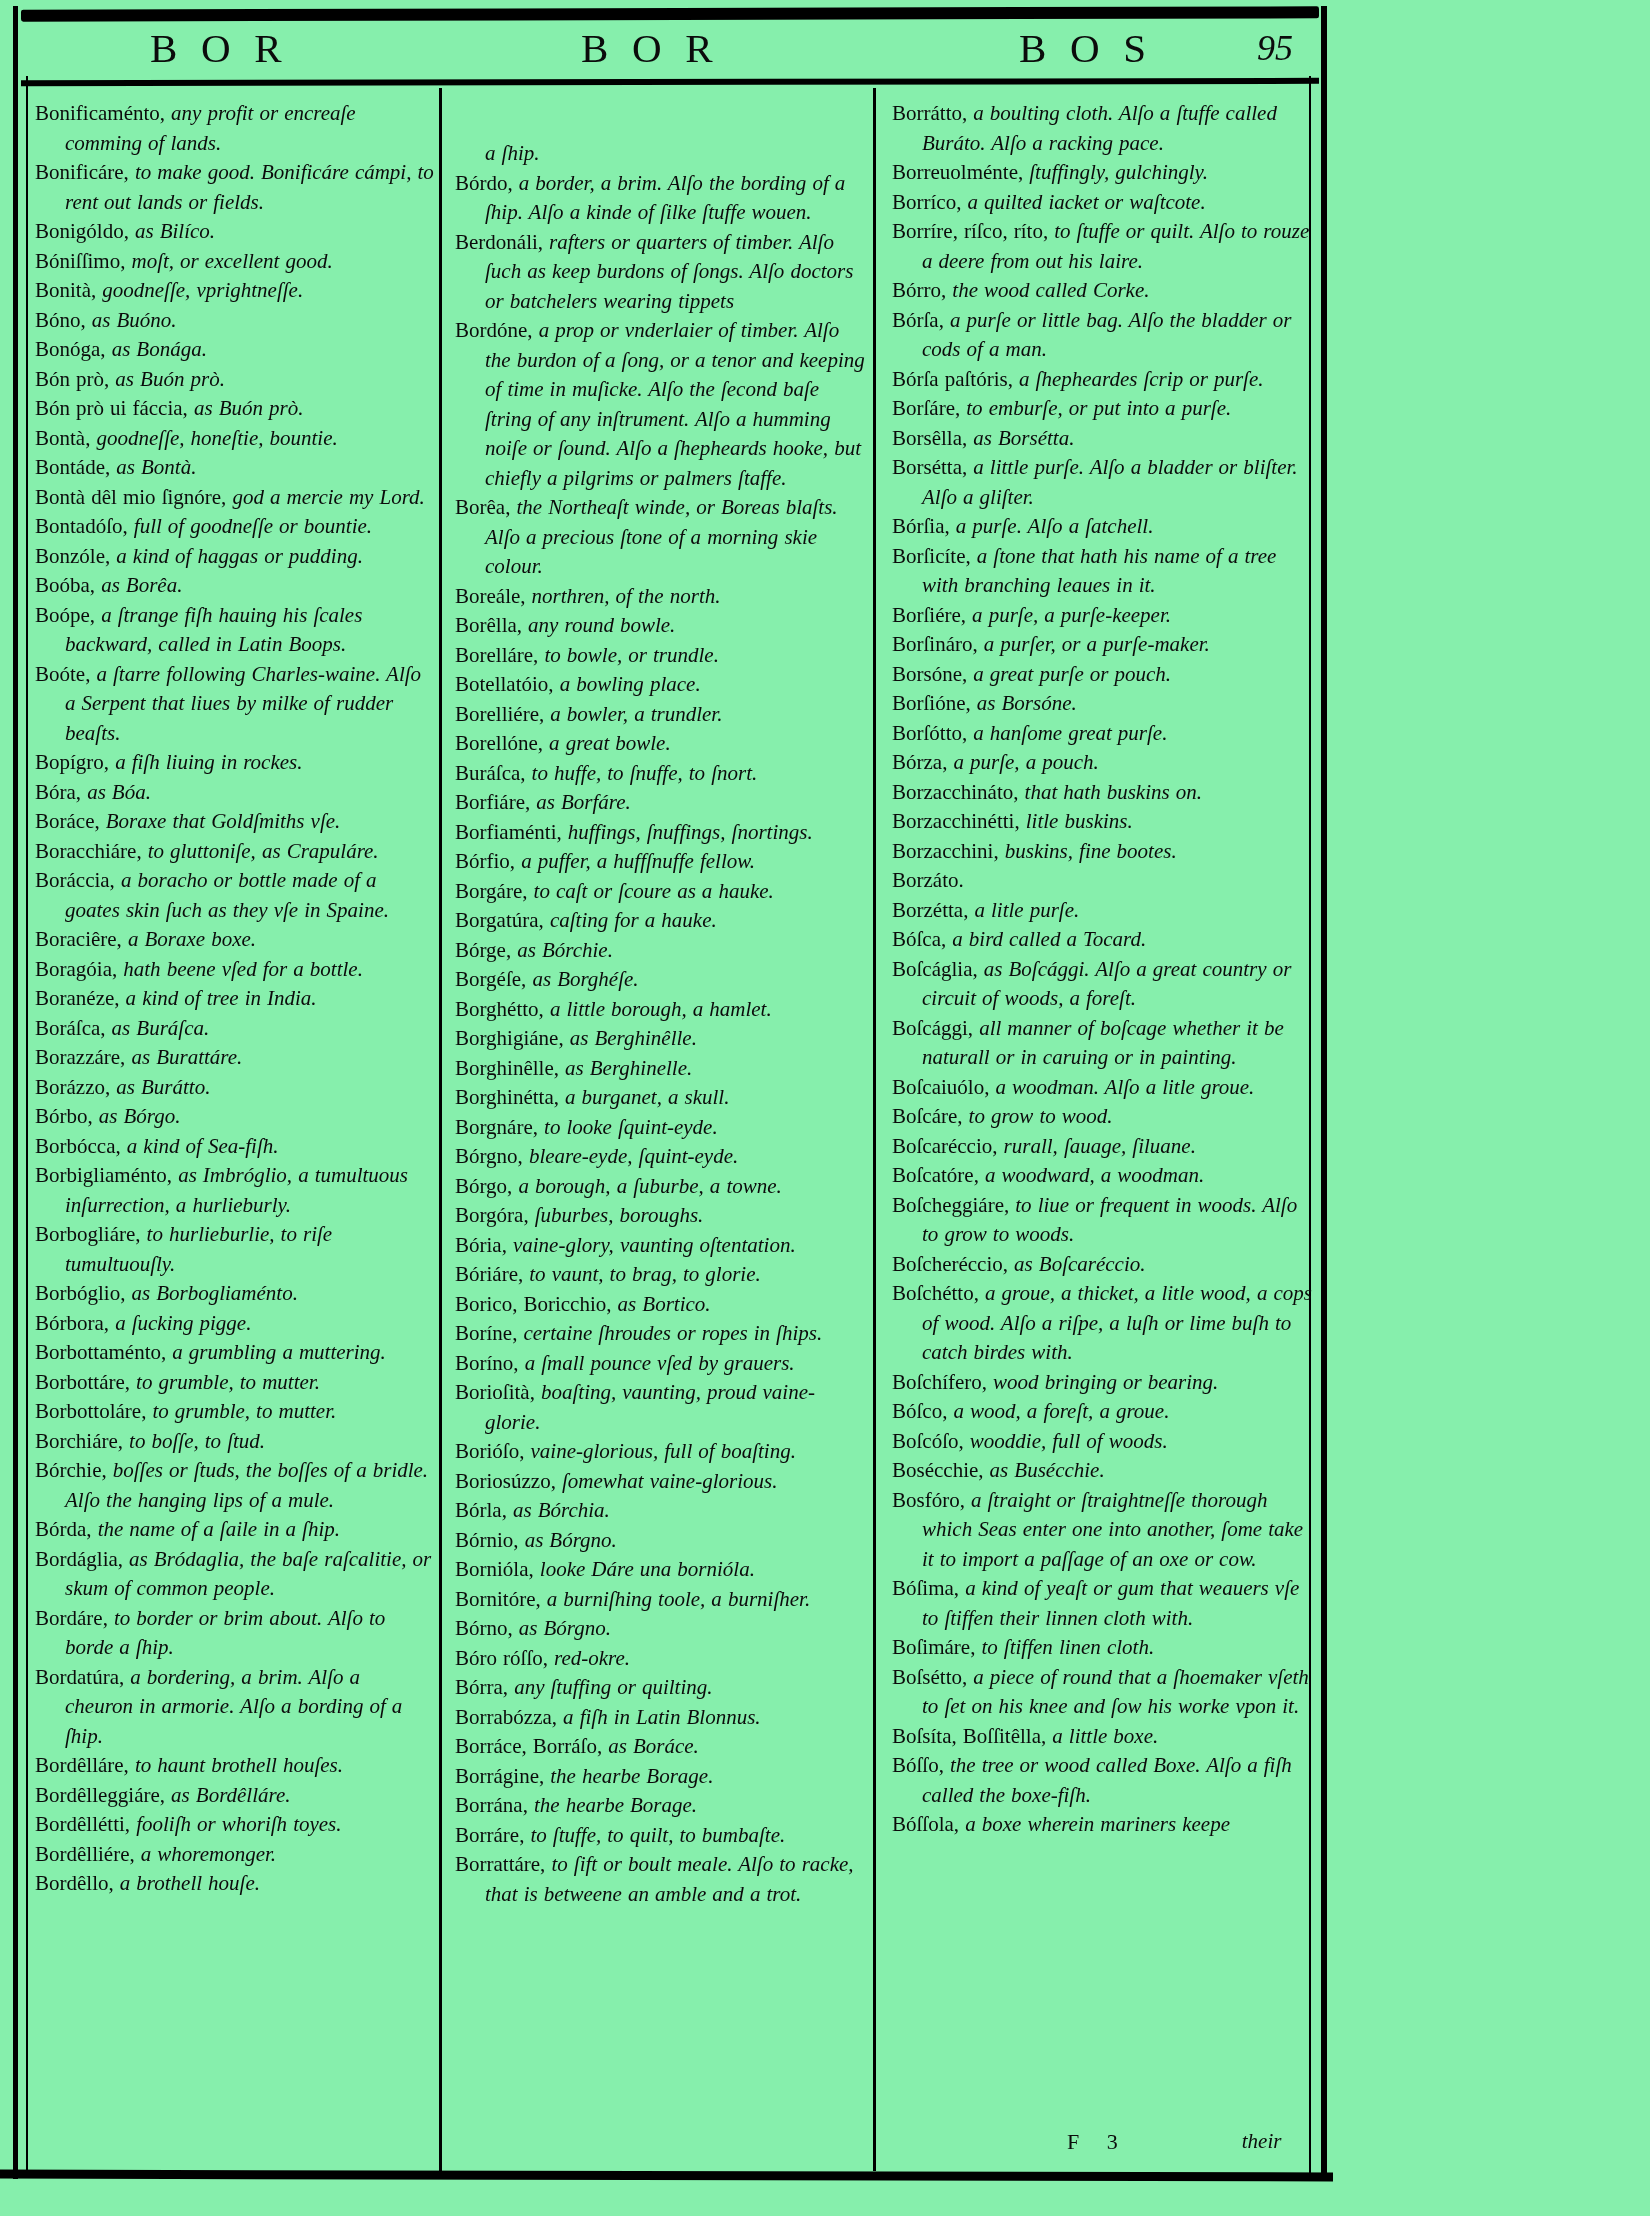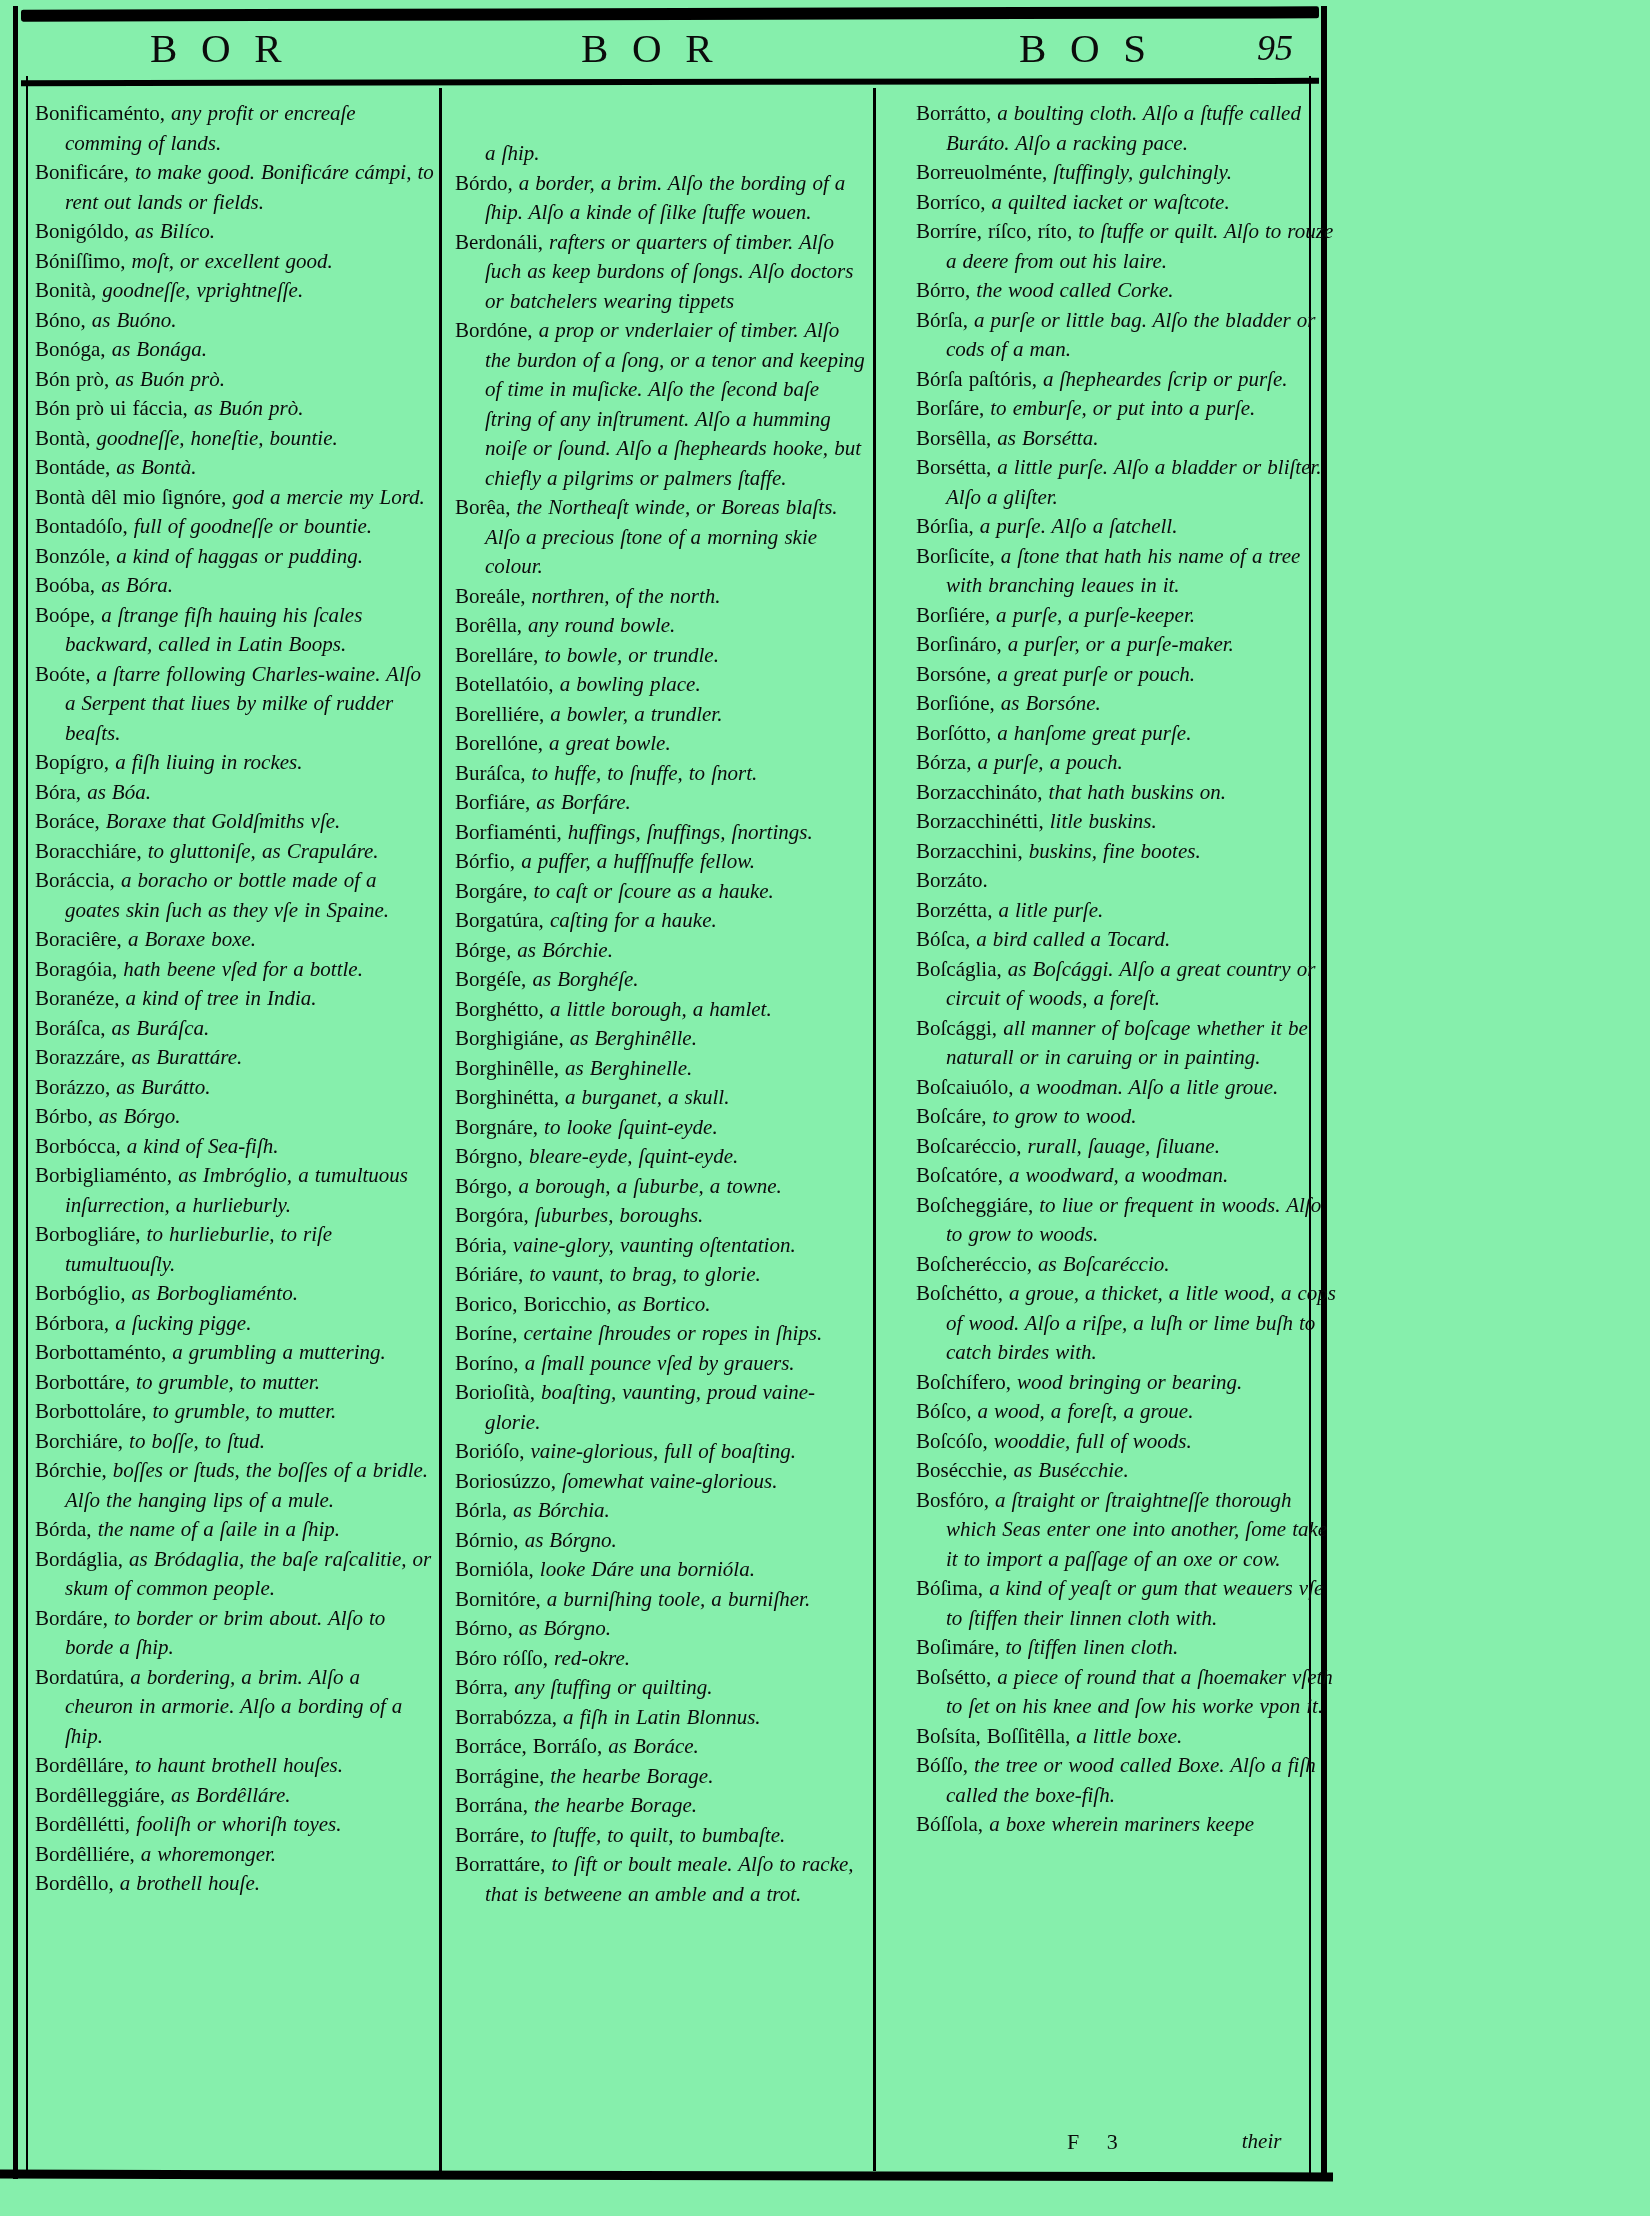--- a/index.html
+++ b/index.html
@@ -20,21 +20,21 @@
   
   .running-head{position:absolute;top:23.6px;font-size:41px;letter-spacing:23.6px;
                 font-weight:normal;text-align:center;white-space:nowrap;}
   .rh-1{left:150px;} .rh-2{left:581px;} .rh-3{left:1019px;}
   .page-number{position:absolute;top:27px;left:1257px;width:55px;font-size:36px;
                font-style:italic;text-align:left;}
   
   .col{position:absolute;top:99px;}
   .col-1{left:35px;width:399px;}
   .col-2{left:455px;width:410px;}
-  .col-3{left:916px;width:421px;}
+  .col-3{left:892px;width:421px;}
   .entry{margin:0;padding-left:30px;text-indent:-30px;font-size:21px;line-height:29.5px;
          text-align:left;word-spacing:0.8px;}
   .entry.continuation{text-indent:0;margin-top:40px;}
   .head{font-style:normal;}
   .def{font-style:italic;}
   
   .sig-row{position:absolute;left:884px;top:2129px;width:421px;height:31.5px;}
   .signature{position:absolute;left:183px;font-size:22px;letter-spacing:11px;}
   .catchword{position:absolute;right:23.6px;font-size:21px;font-style:italic;}
 </style>
@@ -66,21 +66,21 @@
       <p class="entry"><span class="head">Bonità,</span><span class="def"> goodneſſe, vprightneſſe.</span></p>
       <p class="entry"><span class="head">Bóno,</span><span class="def"> as Buóno.</span></p>
       <p class="entry"><span class="head">Bonóga,</span><span class="def"> as Bonága.</span></p>
       <p class="entry"><span class="head">Bón prò,</span><span class="def"> as Buón prò.</span></p>
       <p class="entry"><span class="head">Bón prò ui fáccia,</span><span class="def"> as Buón prò.</span></p>
       <p class="entry"><span class="head">Bontà,</span><span class="def"> goodneſſe, honeſtie, bountie.</span></p>
       <p class="entry"><span class="head">Bontáde,</span><span class="def"> as Bontà.</span></p>
       <p class="entry"><span class="head">Bontà dêl mio ſignóre,</span><span class="def"> god a mercie my Lord.</span></p>
       <p class="entry"><span class="head">Bontadóſo,</span><span class="def"> full of goodneſſe or bountie.</span></p>
       <p class="entry"><span class="head">Bonzóle,</span><span class="def"> a kind of haggas or pudding.</span></p>
-      <p class="entry"><span class="head">Boóba,</span><span class="def"> as Bóra.</span></p>
+      <p class="entry"><span class="head">Boóba,</span><span class="def"> as Borêa.</span></p>
       <p class="entry"><span class="head">Boópe,</span><span class="def"> a ſtrange fiſh hauing his ſcales backward, called in Latin Boops.</span></p>
       <p class="entry"><span class="head">Boóte,</span><span class="def"> a ſtarre following Charles-waine. Alſo a Serpent that liues by milke of rudder beaſts.</span></p>
       <p class="entry"><span class="head">Bopígro,</span><span class="def"> a fiſh liuing in rockes.</span></p>
       <p class="entry"><span class="head">Bóra,</span><span class="def"> as Bóa.</span></p>
       <p class="entry"><span class="head">Boráce,</span><span class="def"> Boraxe that Goldſmiths vſe.</span></p>
       <p class="entry"><span class="head">Boracchiáre,</span><span class="def"> to gluttoniſe, as Crapuláre.</span></p>
       <p class="entry"><span class="head">Boráccia,</span><span class="def"> a boracho or bottle made of a goates skin ſuch as they vſe in Spaine.</span></p>
       <p class="entry"><span class="head">Boraciêre,</span><span class="def"> a Boraxe boxe.</span></p>
       <p class="entry"><span class="head">Boragóia,</span><span class="def"> hath beene vſed for a bottle.</span></p>
       <p class="entry"><span class="head">Boranéze,</span><span class="def"> a kind of tree in India.</span></p>

